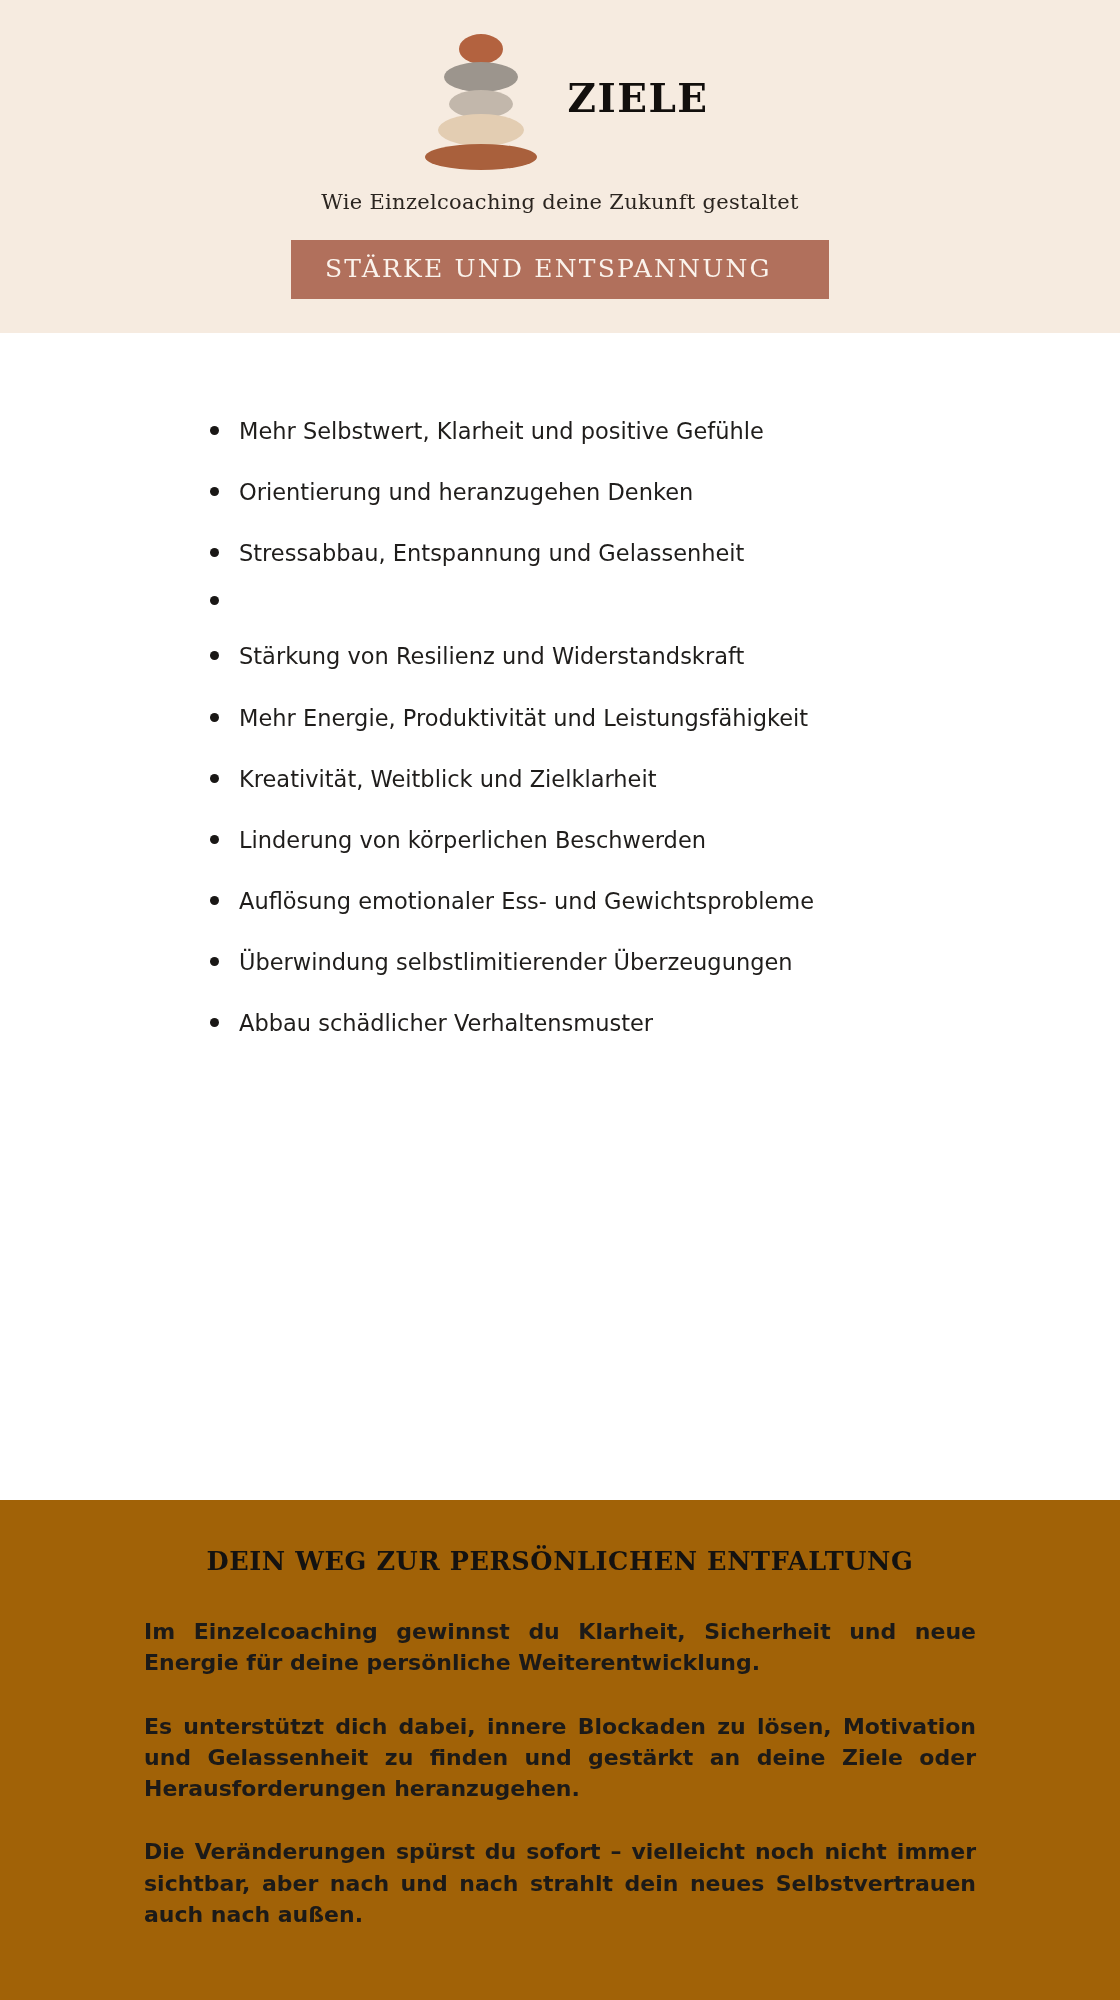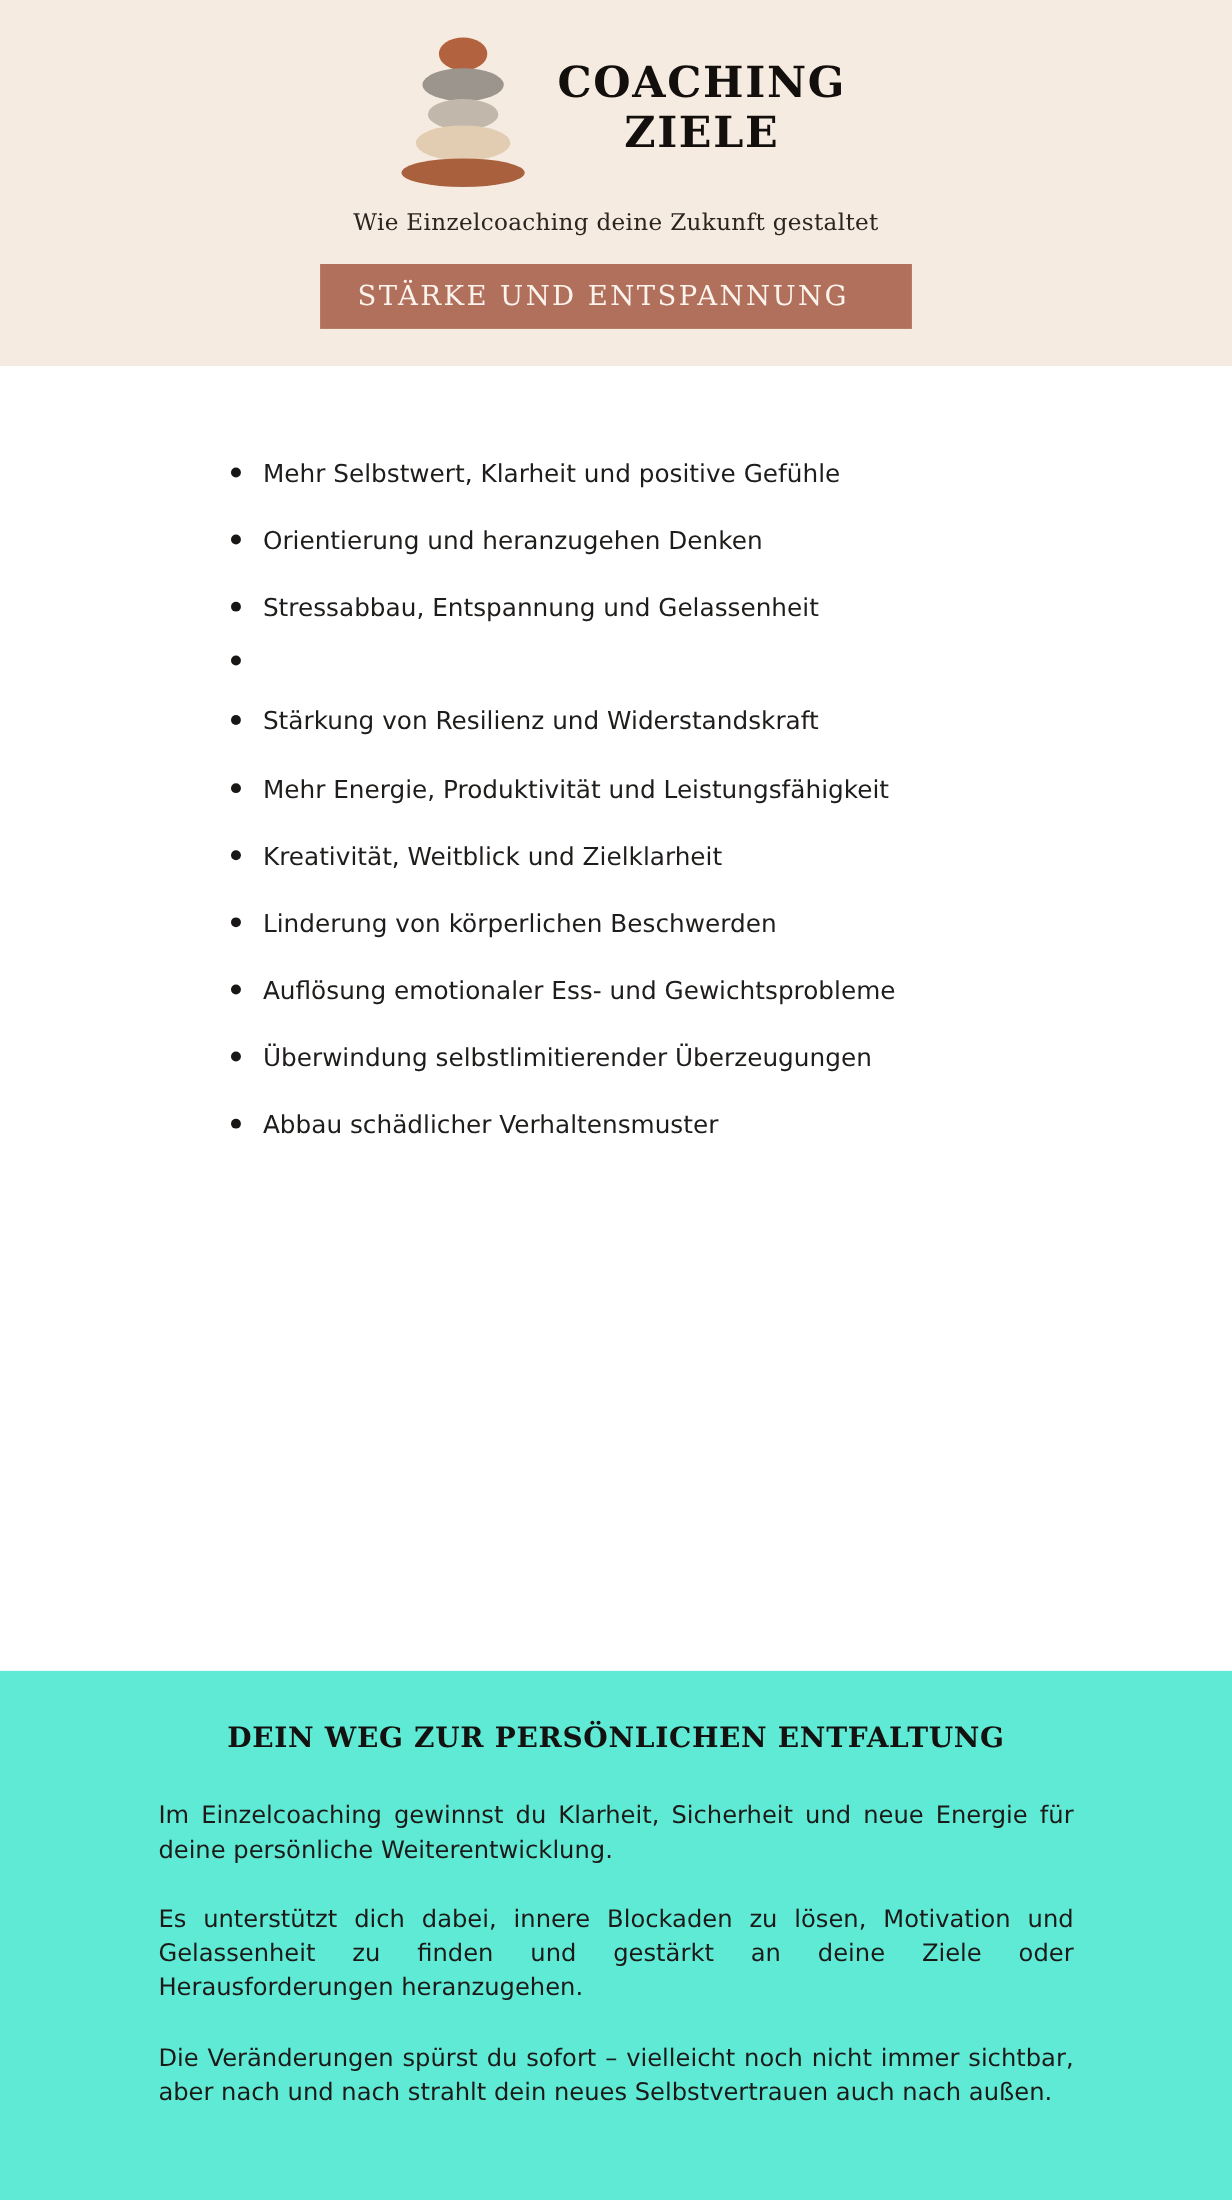--- a/index.html
+++ b/index.html
@@ -114,35 +114,36 @@
     height: 9px;
     border-radius: 50%;
     background: #191715;
     flex: none;
     position: relative;
     top: -4px;
   }
 
   
   .footer-section {
-    background: #5eead4;
+    background: #a16207;
     padding: 46px 0 70px 0;
   }
   .footer-heading {
     text-align: center;
     font-family: "DejaVu Serif", serif;
     font-weight: 700;
     font-size: 25.5px;
     letter-spacing: 0.6px;
     color: #141210;
     margin-bottom: 40px;
   }
   .footer-body {
     width: 832px;
-    margin: 12px auto;
+    margin: 0 auto;
+    font-weight: bold;
   }
   .para {
     text-align: justify;
     font-size: 22px;
     line-height: 1.42;
     color: #1c1a18;
     margin: 0 0 32px 0;
   }
   .para:last-child { margin-bottom: 0; }
 </style>
@@ -154,21 +155,20 @@
   <header class="header">
     <div class="header-top">
       <div class="stones">
         <span class="stone s1"></span>
         <span class="stone s2"></span>
         <span class="stone s3"></span>
         <span class="stone s4"></span>
         <span class="stone s5"></span>
       </div>
       <div class="title-block">
-        <div class="title-line">COACHING</div>
         <div class="title-line">ZIELE</div>
       </div>
     </div>
     <div class="subtitle">Wie Einzelcoaching deine Zukunft gestaltet</div>
     <div class="banner-wrap">
       <div class="banner">STÄRKE UND ENTSPANNUNG</div>
     </div>
   </header>
 
   <section class="list-section">

